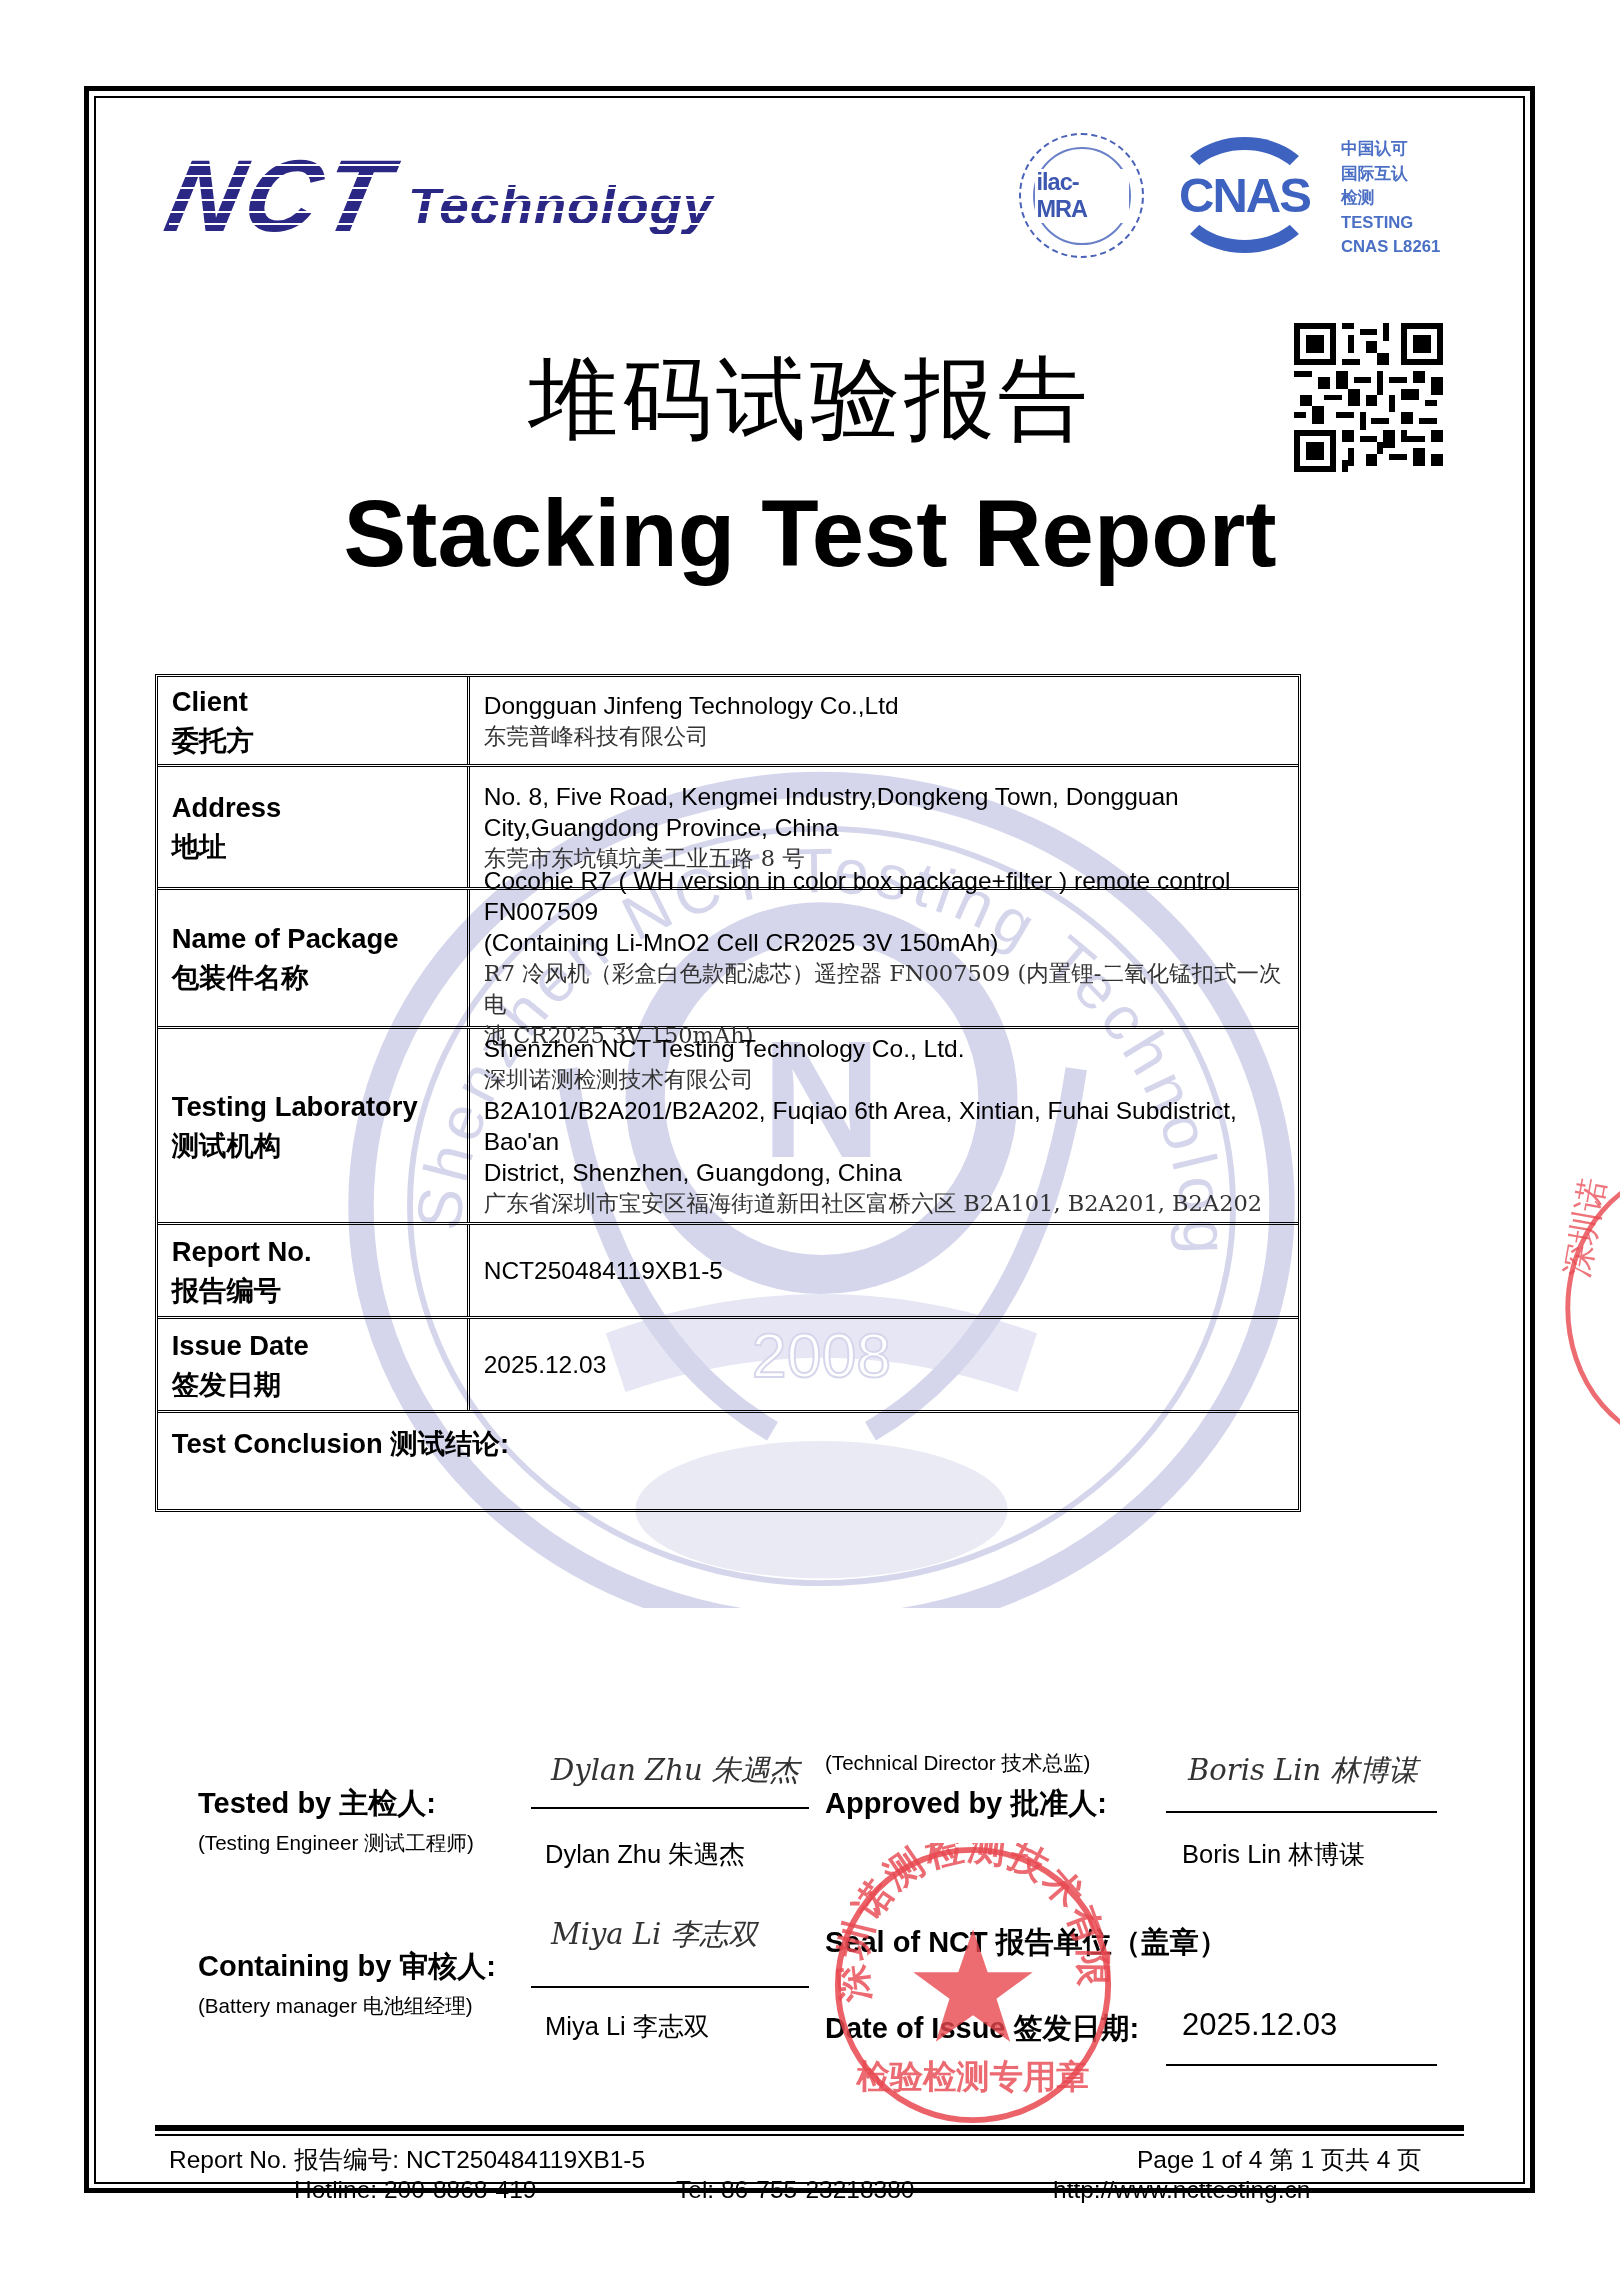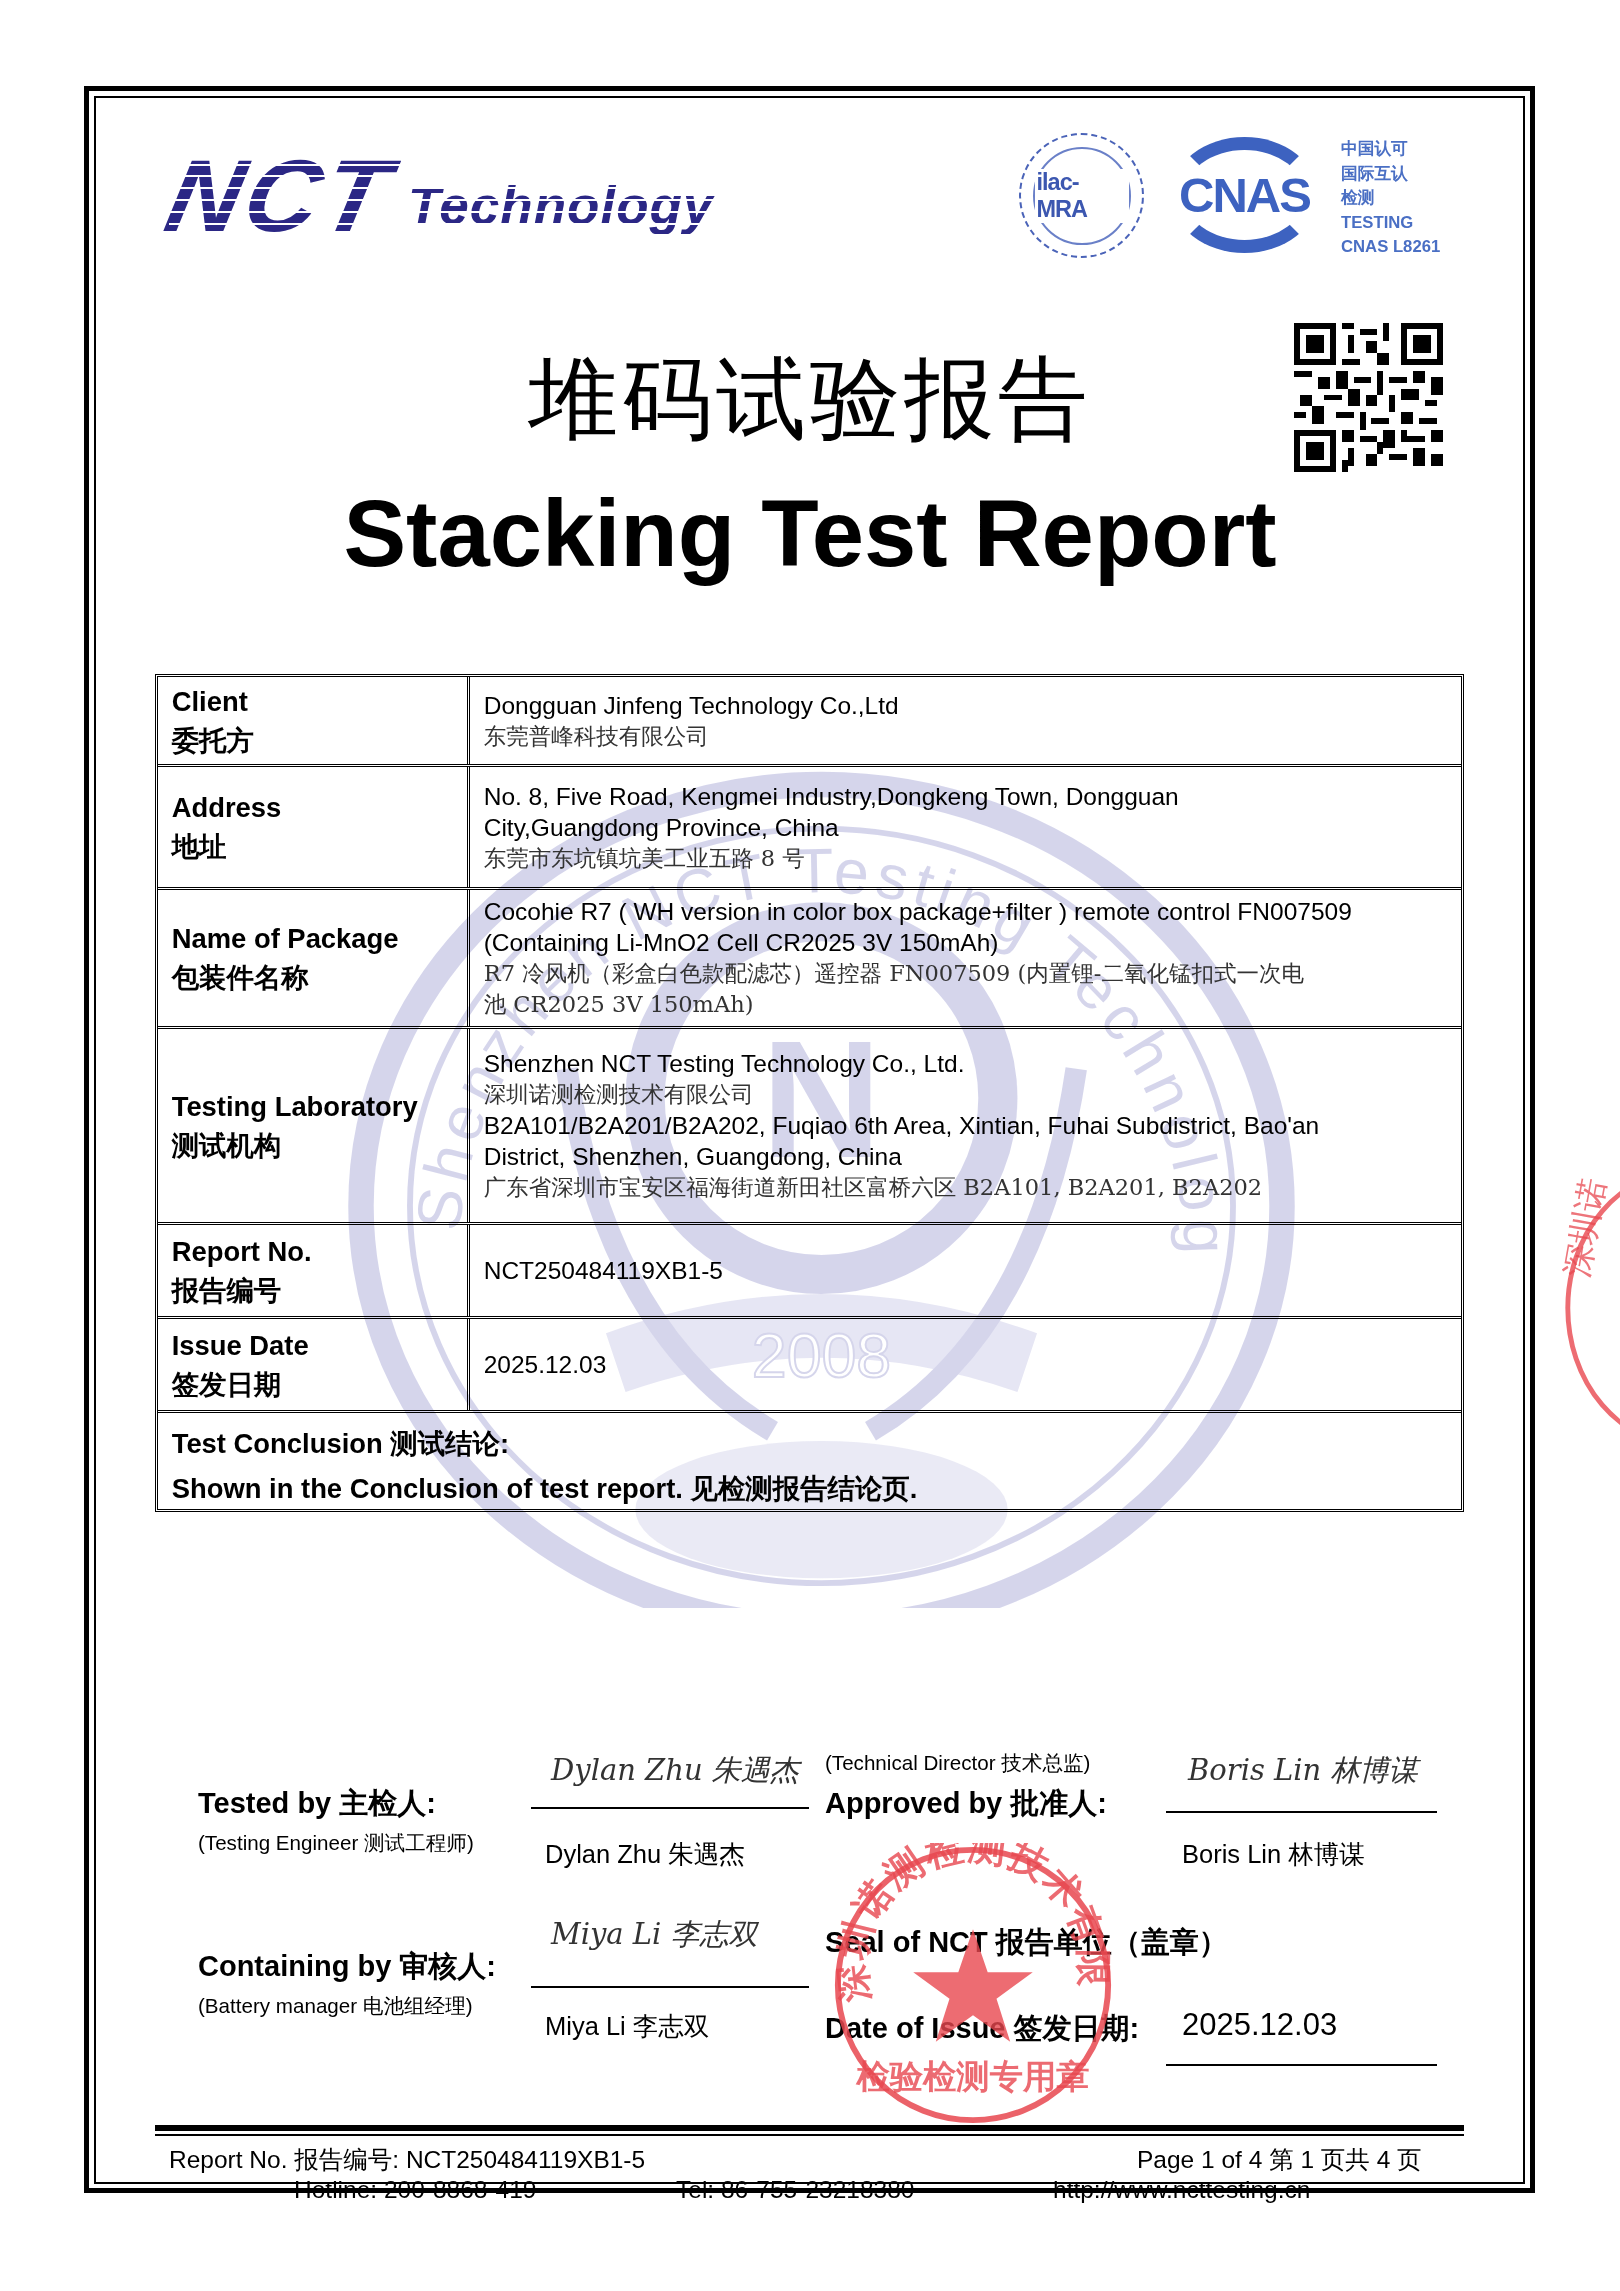--- a/index.html
+++ b/index.html
@@ -37,21 +37,21 @@
   
   .title-cn { position:absolute; left:0; right:0; top:345px; text-align:center; font-family:"DejaVu Serif", serif;
               font-size:90px; line-height:108px; letter-spacing:3.9px; }
   .title-en { position:absolute; left:0; right:0; top:480px; text-align:center; font-weight:bold;
               font-size:94px; line-height:108px; letter-spacing:0; }
 
   
   .watermark { position:absolute; left:312px; top:745px; width:1019px; height:863px; pointer-events:none; opacity:0.32; }
 
   
-  .info { position:absolute; left:155px; top:674px; width:1309px; border:2.9px double #000; border-width:3.9px; box-sizing:border-box; }
+  .info { position:absolute; left:155px; top:674px; width:1146px; border:2.9px double #000; border-width:3.9px; box-sizing:border-box; }
   .row { display:flex; border-bottom:3.9px double #000; box-sizing:border-box; }
   .row:last-child { border-bottom:none; }
   .lbl { width:312px; border-right:3.9px double #000; padding:7.8px 13.7px; box-sizing:border-box;
          font-weight:bold; font-size:27.4px; line-height:39px; display:flex; flex-direction:column; justify-content:center; }
   .val { flex:1; padding:5.9px 13.7px; box-sizing:border-box; font-size:24.5px; line-height:31px;
          display:flex; flex-direction:column; justify-content:center; }
   .val .cn { font-family:"DejaVu Serif", serif; font-size:22.5px; color:#333; }
   .concl { padding:7.8px 13.7px; font-weight:bold; font-size:27.4px; line-height:45px; }
 
   
@@ -242,21 +242,20 @@
       <span>签发日期</span>
     </div>
     <div class="val">
       <span>2025.12.03</span>
     </div>
   </div>
 
   <div class="row" style="height:96px">
     <div class="concl">
       <div>Test Conclusion 测试结论:</div>
-      <div>Shown in the Conclusion of test report. 见检测报告结论页.</div>
     </div>
   </div>
 </div>
 
 <div class="sig-label" style="left:198px; top:1784px;">Tested by 主检人:</div>
 <div class="sig-sub" style="left:198px; top:1829px;">(Testing Engineer 测试工程师)</div>
 <div class="sig-hand" style="left:551px; top:1751px;">Dylan Zhu 朱遇杰</div>
 <div class="sig-line" style="left:531px; top:1807px; width:278px;"></div>
 <div class="sig-name" style="left:545px; top:1837px;">Dylan Zhu 朱遇杰</div>
 

